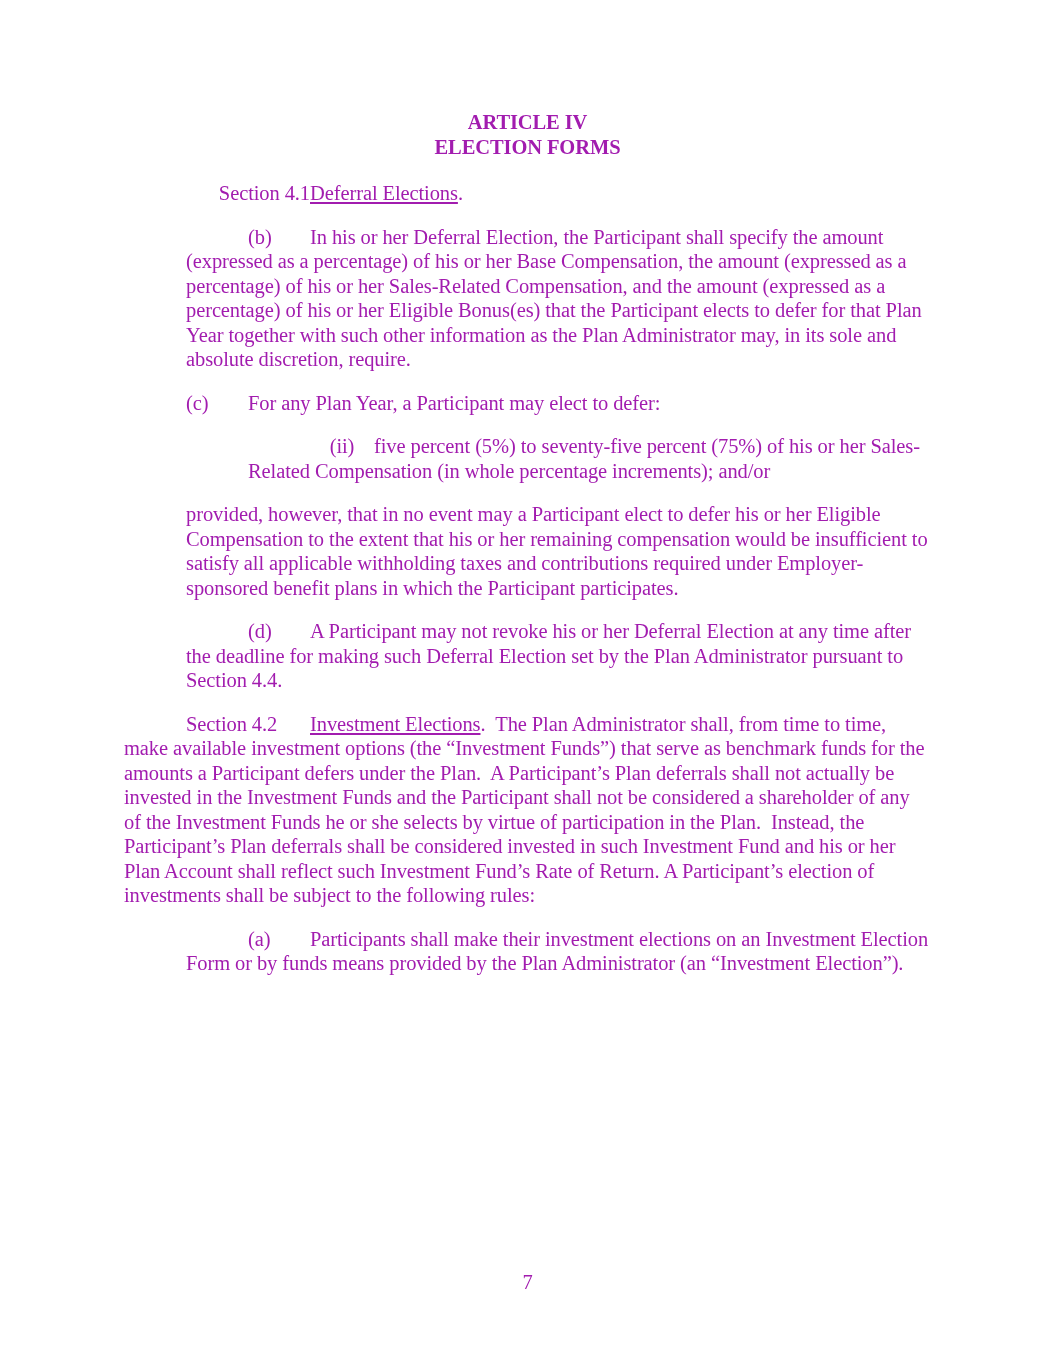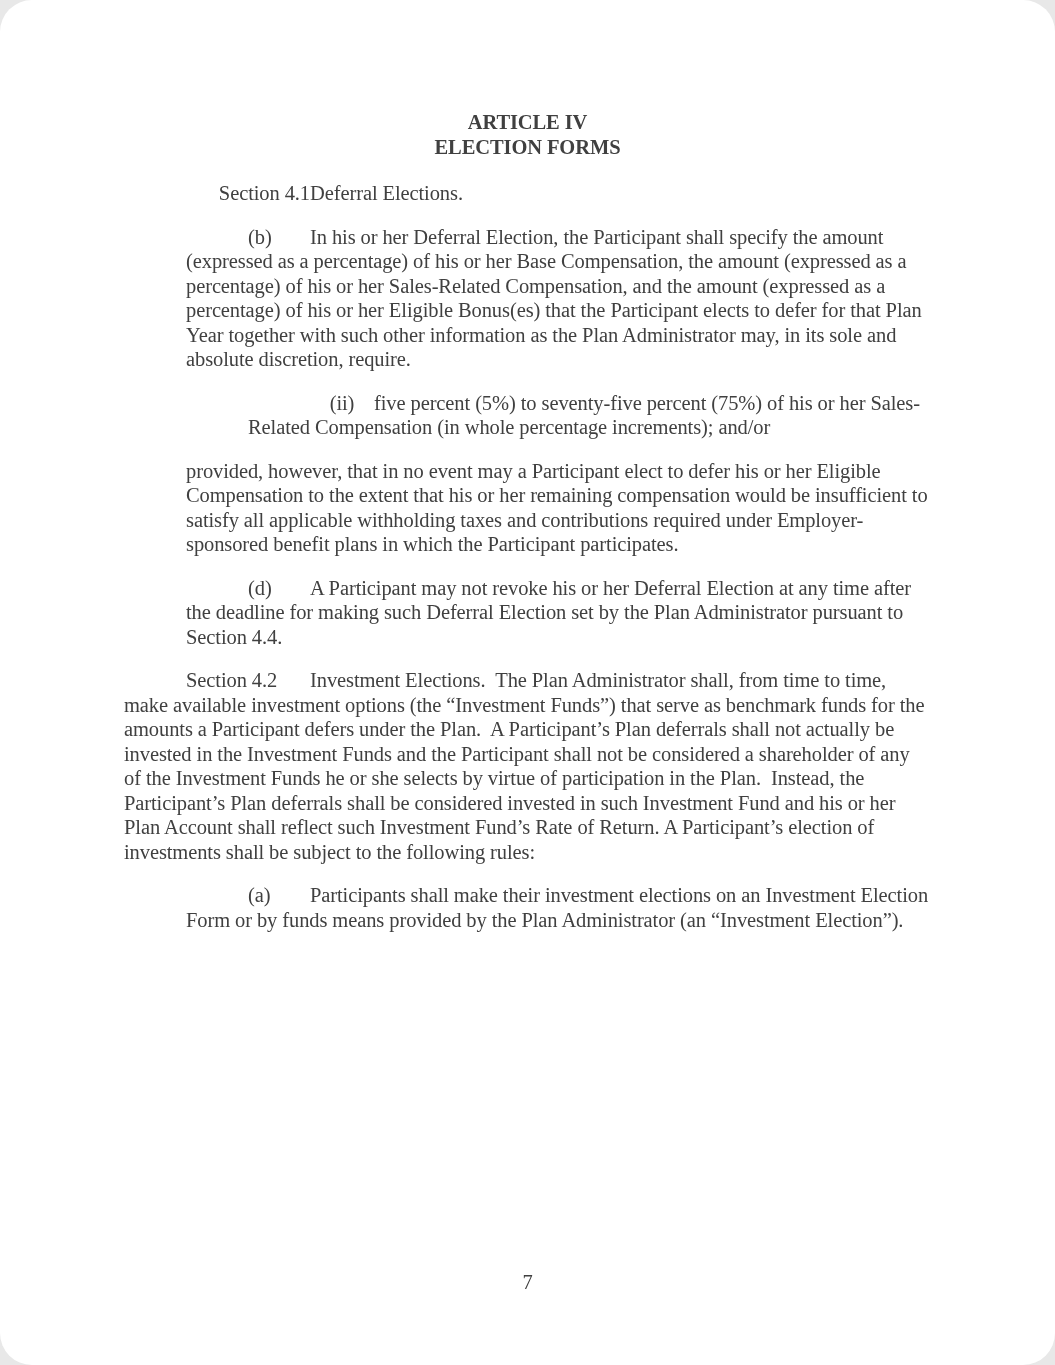--- a/index.html
+++ b/index.html
@@ -11,22 +11,21 @@
     position: relative;
     width: 1055px;
     height: 1365px;
     background: #ffffff;
     margin: 0 auto;
     overflow: hidden;
     font-family: "Liberation Serif", "DejaVu Serif", serif;
     font-size: 20.5px;
     line-height: 24.5px;
     letter-spacing: -0.1px;
-    color: #404040;
-    border-radius: 32px;
+    color: #a21caf;
   }
   .content {
     position: absolute;
     left: 124px;
     top: 110px;
     width: 807px;
   }
   .doc-title {
     text-align: center;
     font-weight: bold;
@@ -38,41 +37,42 @@
   }
   .ml1 { margin-left: 62px; }
   .ml2 { margin-left: 124px; }
   .ti1 { text-indent: 62px; }
   .tab {
     display: inline-block;
     text-indent: 0;
     white-space: pre;
     vertical-align: baseline;
   }
-  .u { }
+  .u { text-decoration: underline; }
   .footer {
     position: absolute;
     top: 1270px;
     left: 0;
     width: 100%;
     text-align: center;
   }
 </style>
 </head>
 <body>
 
 <div class="page">
   <div class="content">
     <div class="doc-title">
       <div>ARTICLE IV</div>
       <div>ELECTION FORMS</div>
     </div>
     <div id="paragraphs">
         <div class="para ml1"><span class="tab" style="width: 124px; text-align: right;">Section 4.1</span><span class="u">Deferral Elections</span><span>.</span></div>
         <div class="para ml1 ti1"><span class="tab" style="width: 62px;">(b)</span><span>In his or her Deferral Election, the Participant shall specify the amount (expressed as a percentage) of his or her Base Compensation, the amount (expressed as a percentage) of his or her Sales-Related Compensation, and the amount (expressed as a percentage) of his or her Eligible Bonus(es) that the Participant elects to defer for that Plan Year together with such other information as the Plan Administrator may, in its sole and absolute discretion, require.</span></div>
+        <div class="para ml1"><span class="tab" style="width: 62px;">(c)</span><span>For any Plan Year, a Participant may elect to defer:</span></div>
         <div class="para ml2 ti1"><span class="tab" style="width: 64px; text-align: center;">(ii)</span><span>five percent (5%) to seventy-five percent (75%) of his or her Sales-Related Compensation (in whole percentage increments); and/or</span></div>
         <div class="para ml1"><span>provided, however, that in no event may a Participant elect to defer his or her Eligible Compensation to the extent that his or her remaining compensation would be insufficient to satisfy all applicable withholding taxes and contributions required under Employer-sponsored benefit plans in which the Participant participates.</span></div>
         <div class="para ml1 ti1"><span class="tab" style="width: 62px;">(d)</span><span>A Participant may not revoke his or her Deferral Election at any time after the deadline for making such Deferral Election set by the Plan Administrator pursuant to Section 4.4.</span></div>
         <div class="para ti1"><span class="tab" style="width: 124px;">Section 4.2</span><span class="u">Investment Elections</span><span>.  </span><span>The Plan Administrator shall, from time to time, make available investment options (the “Investment Funds”) that serve as benchmark funds for the amounts a Participant defers under the Plan.  A Participant’s Plan deferrals shall not actually be invested in the Investment Funds and the Participant shall not be considered a shareholder of any of the Investment Funds he or she selects by virtue of participation in the Plan.  Instead, the Participant’s Plan deferrals shall be considered invested in such Investment Fund and his or her Plan Account shall reflect such Investment Fund’s Rate of Return. A Participant’s election of investments shall be subject to the following rules:</span></div>
         <div class="para ml1 ti1"><span class="tab" style="width: 62px;">(a)</span><span>Participants shall make their investment elections on an Investment Election Form or by funds means provided by the Plan Administrator (an “Investment Election”).</span></div>
       </div>
   </div>
   <div class="footer">7</div>
 </div>
 

